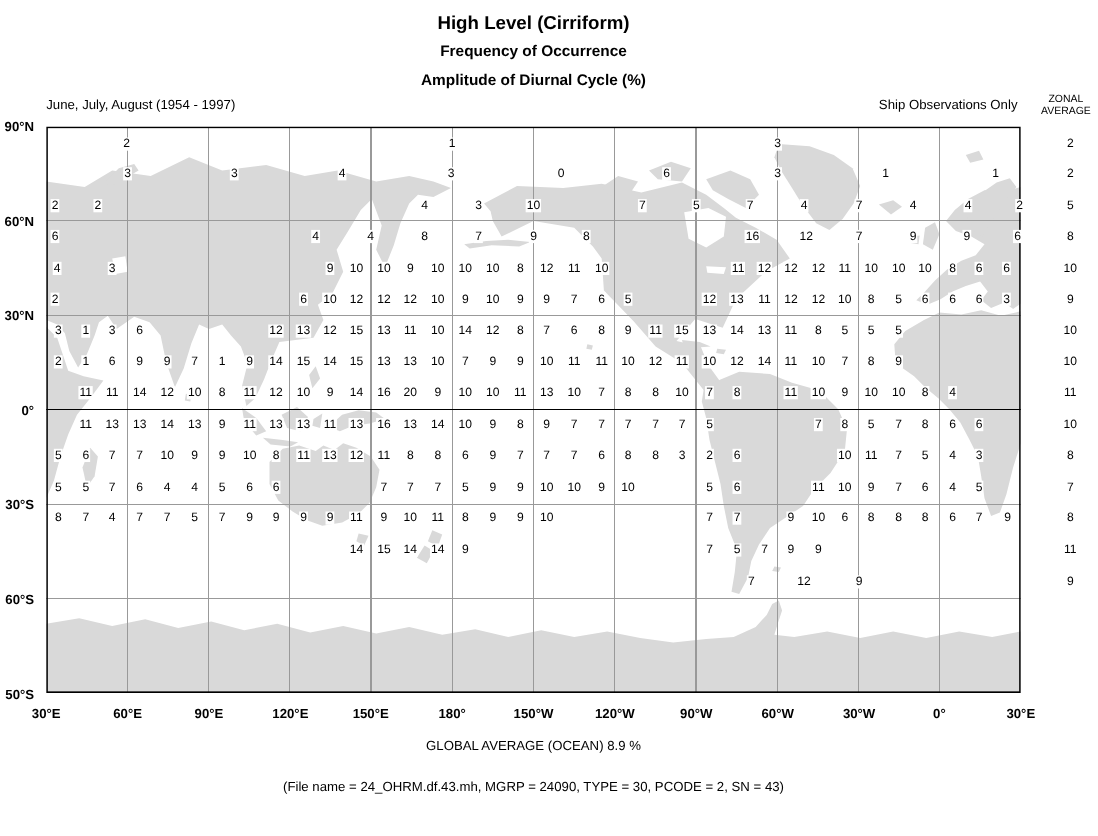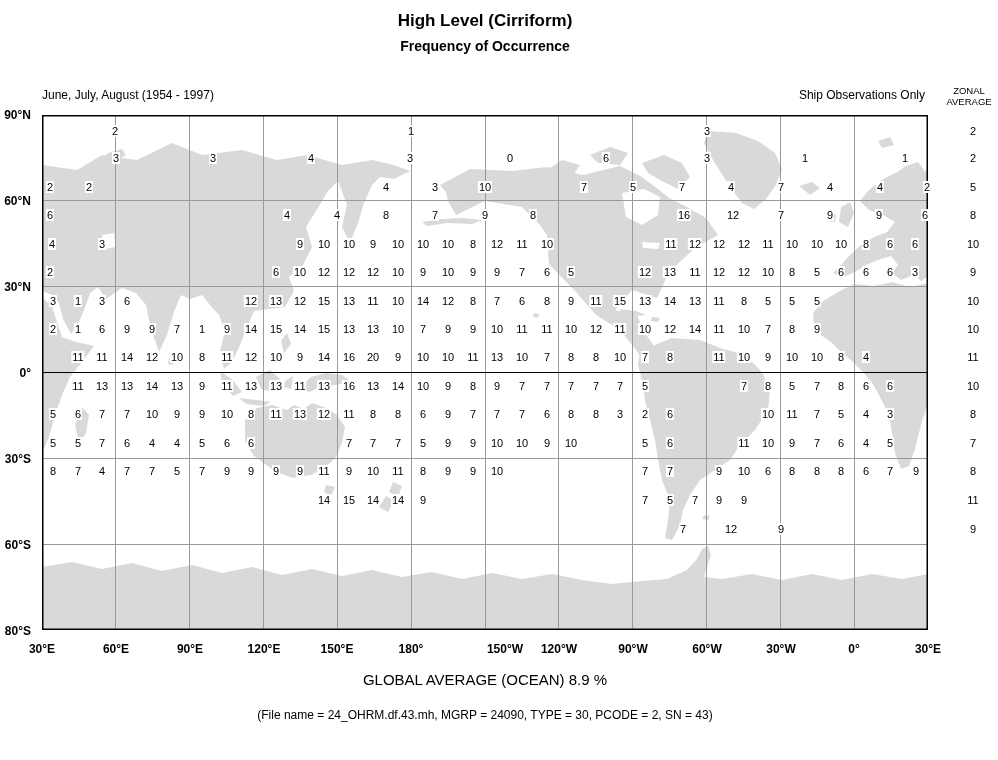--- a/index.html
+++ b/index.html
@@ -14,30 +14,31 @@
   .zonalhdr{right:0px;top:85px;width:58px;text-align:center;font-size:9.5px;line-height:11px;}
   .map{left:42px;top:115px;width:886px;height:515px;}
   .vlayer{left:0;top:0;width:998px;height:760px;pointer-events:none;}
   .v{position:absolute;transform:translate(-50%,-50%);font-size:11px;line-height:12px;
      background:#fff;padding:0 1px;white-space:nowrap;}
   .v.zonal{background:transparent;}
   .latlab{position:absolute;transform:translateY(-50%);left:0;width:31px;text-align:right;
      font-size:12px;font-weight:bold;white-space:nowrap;}
   .lonlab{position:absolute;transform:translate(-50%,-50%);top:649px;font-size:12px;
      font-weight:bold;white-space:nowrap;}
-  .globavg{left:42px;top:671px;width:886px;text-align:center;font-size:15px;}
+  .globavg{left:42px;top:671px;width:886px;text-align:center;font-size:12px;}
   .fileinfo{left:42px;top:708px;width:886px;text-align:center;font-size:12px;}
 </style>
 </head>
 <body>
 
 <div id="app">
 
   <div class="abs title2">Frequency of Occurrence</div>
   <div class="abs title1">High Level (Cirriform)</div>
+  <div class="abs title3">Amplitude of Diurnal Cycle (%)</div>
 
   <div class="abs period">June, July, August (1954 - 1997)</div>
   <div class="abs ship">Ship Observations Only</div>
   <div class="abs zonalhdr">
     <div>ZONAL</div>
     <div>AVERAGE</div>
   </div>
 
   <svg class="abs map" width="886" height="515" viewBox="0 0 886 515">
     <rect x="0" y="0" width="886" height="515" fill="#ffffff"></rect>
@@ -433,28 +434,28 @@
       <span class="v" style="left: 683px; top: 529px;">7</span>
       <span class="v" style="left: 731px; top: 529px;">12</span>
       <span class="v" style="left: 781px; top: 529px;">9</span>
       <span class="v zonal" style="left: 973px; top: 529px;">9</span>
       <span class="latlab" style="top: 115px;">90°N</span>
       <span class="latlab" style="top: 201px;">60°N</span>
       <span class="latlab" style="top: 287px;">30°N</span>
       <span class="latlab" style="top: 373px;">0°</span>
       <span class="latlab" style="top: 459px;">30°S</span>
       <span class="latlab" style="top: 545px;">60°S</span>
-      <span class="latlab" style="top: 631px;">80°S</span>
+      <span class="latlab" style="top: 631px;">50°S</span>
       <span class="lonlab" style="left: 42px;">30°E</span>
       <span class="lonlab" style="left: 116px;">60°E</span>
       <span class="lonlab" style="left: 190px;">90°E</span>
       <span class="lonlab" style="left: 264px;">120°E</span>
       <span class="lonlab" style="left: 337px;">150°E</span>
       <span class="lonlab" style="left: 411px;">180°</span>
-      <span class="lonlab" style="left: 505px;">150°W</span>
+      <span class="lonlab" style="left: 485px;">150°W</span>
       <span class="lonlab" style="left: 559px;">120°W</span>
       <span class="lonlab" style="left: 633px; text-align: center;">90°W</span>
       <span class="lonlab" style="left: 707px;">60°W</span>
       <span class="lonlab" style="left: 781px;">30°W</span>
       <span class="lonlab" style="left: 854px;">0°</span>
       <span class="lonlab" style="left: 928px;">30°E</span>
     </div>
 
   <div class="abs globavg">GLOBAL AVERAGE (OCEAN)   8.9 %</div>
   <div class="abs fileinfo">(File name = 24_OHRM.df.43.mh, MGRP = 24090, TYPE = 30, PCODE = 2, SN = 43)</div>

